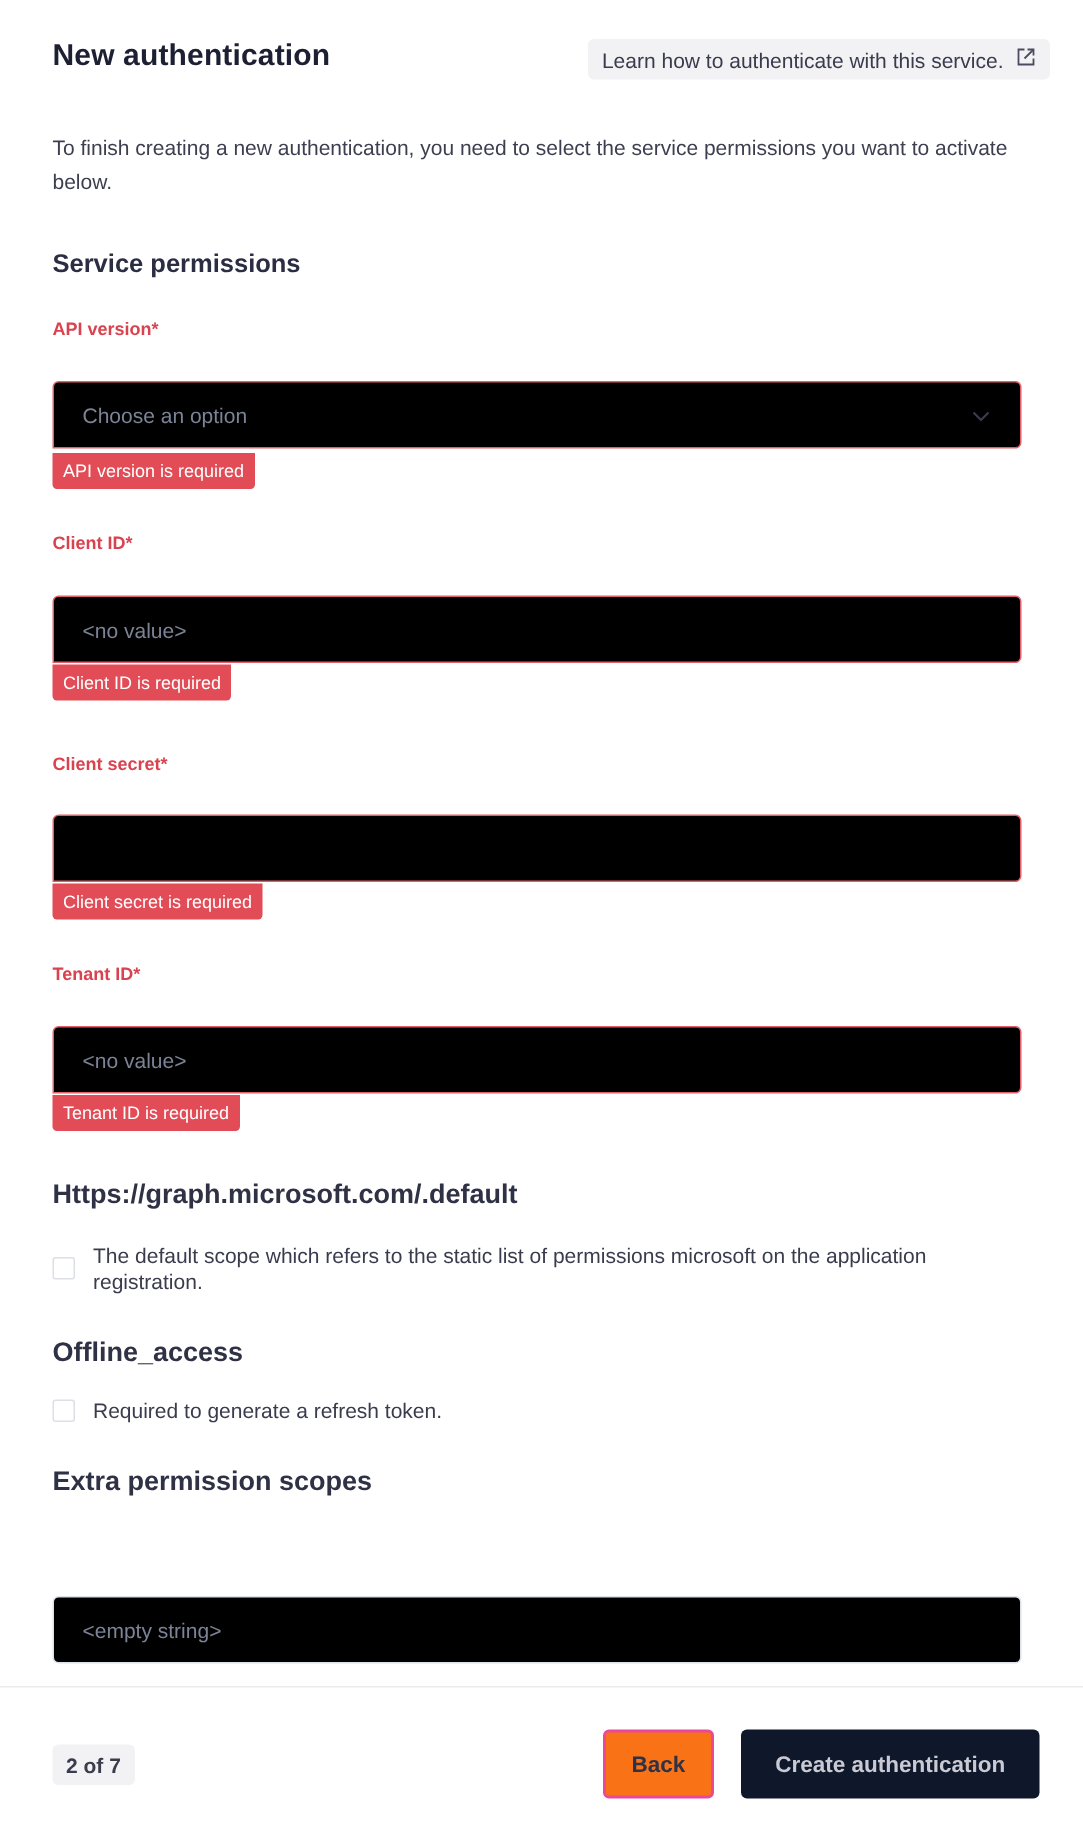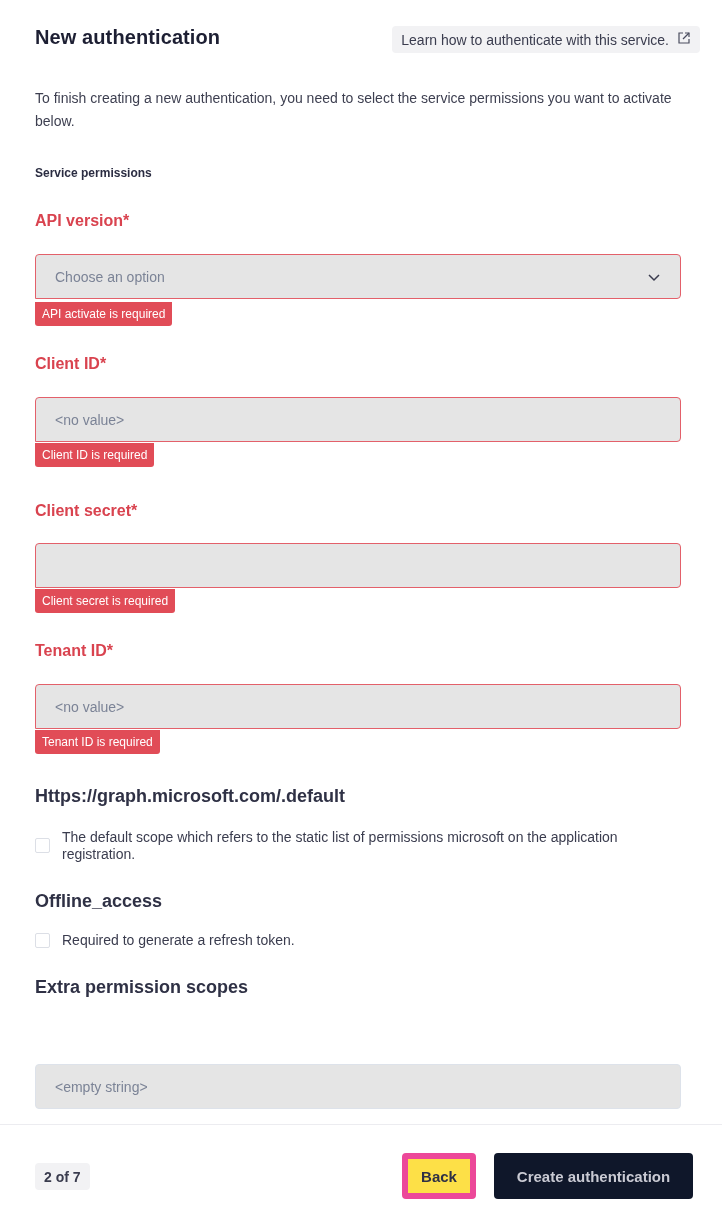--- a/index.html
+++ b/index.html
@@ -5,39 +5,39 @@
   * { box-sizing: border-box; margin: 0; padding: 0; }
   html, body { width: 722px; height: 1224px; background: #ffffff; overflow: hidden; }
   body { font-family: "Liberation Sans", "DejaVu Sans", sans-serif; color: #2b2d42; position: relative; }
 
   .header { position: absolute; left: 35px; top: 26px; right: 22px; height: 28px; text-decoration: underline; }
   .title { position: absolute; left: 0; top: 0; font-size: 20px; font-weight: bold; color: #1d1f33; letter-spacing: 0.1px; }
   .learn-link { position: absolute; right: 0; top: 0; height: 27px; background: #f2f2f4; border-radius: 4px; padding: 0 9px; font-size: 14px; color: #3a3c4e; display: flex; align-items: center; gap: 8px; cursor: pointer; justify-content: flex-end; }
   .learn-link svg { width: 14px; height: 14px; }
 
   .intro { position: absolute; left: 35px; top: 87px; width: 660px; font-size: 14px; line-height: 23px; color: #3d3f50; }
-  .section-title { position: absolute; left: 35px; top: 166px; font-size: 12px; font-weight: bold; color: #2b2d42; }
+  .section-title { position: absolute; left: 35px; top: 166px; font-size: 17px; font-weight: bold; color: #2b2d42; }
 
-  .field-label { position: absolute; left: 35px; font-size: 16px; font-weight: bold; color: #d9434f; }
+  .field-label { position: absolute; left: 35px; font-size: 12px; font-weight: bold; color: #d9434f; }
 
-  .input { position: absolute; left: 35px; width: 646px; height: 45px; border: 1px solid #e3606a; border-radius: 4px; background: #e5e5e5; display: flex; align-items: center; padding-left: 19px; font-size: 14px; color: #7b8396; }
+  .input { position: absolute; left: 35px; width: 646px; height: 45px; border: 1px solid #e3606a; border-radius: 4px; background: #000000; display: flex; align-items: center; padding-left: 19px; font-size: 14px; color: #7b8396; }
   .input.plain { border-color: #dde2ea; }
   .input.flat-bottom { border-bottom-left-radius: 0; }
   .chevron { position: absolute; right: 18px; top: 14px; width: 16px; height: 16px; }
 
   .error-tag { position: absolute; left: 35px; height: 24px; background: #e14c57; color: #ffffff; font-size: 12px; display: flex; align-items: center; padding: 0 7px; border-radius: 0 0 3px 3px; }
 
   .scope-title { position: absolute; left: 35px; font-size: 18px; font-weight: bold; color: #2f3145; }
   .checkbox-row { position: absolute; left: 35px; display: flex; align-items: flex-start; }
   .checkbox { width: 15px; height: 15px; border: 1px solid #dcdfe6; border-radius: 2px; background: #fff; flex: none; cursor: pointer; }
   .checkbox-label { margin-left: 12px; font-size: 14px; line-height: 17px; color: #3a3c4e; width: 600px; }
 
   .divider { position: absolute; left: 0; right: 0; top: 1124px; height: 1px; background: #ececf0; }
   .step-badge { position: absolute; left: 35px; top: 1163px; height: 27px; padding: 0 9px; background: #f2f2f4; border-radius: 4px; font-size: 14px; font-weight: bold; color: #3a3c4e; display: flex; align-items: center; }
-  .btn-back { position: absolute; left: 402px; top: 1153px; width: 74px; height: 46px; border: 6px solid #ec4899; border-radius: 4px; background: #fde047; font-size: 15px; font-weight: bold; color: #2f3145; display: flex; align-items: center; justify-content: center; cursor: pointer; }
+  .btn-back { position: absolute; left: 402px; top: 1153px; width: 74px; height: 46px; border: 2px solid #ec4899; border-radius: 4px; background: #f97316; font-size: 15px; font-weight: bold; color: #2f3145; display: flex; align-items: center; justify-content: center; cursor: pointer; }
   .btn-create { position: absolute; left: 494px; top: 1153px; width: 199px; height: 46px; border-radius: 4px; background: #0f172a; font-size: 15px; font-weight: bold; color: #c9cad3; display: flex; align-items: center; justify-content: center; }
 </style>
 </head>
 <body>
 
 <div class="header">
   <div class="title">New authentication</div>
   <div class="learn-link">
     <span>Learn how to authenticate with this service.</span>
     <span>
@@ -53,21 +53,21 @@
 <div class="intro">To finish creating a new authentication, you need to select the service permissions you want to activate below.</div>
 <div class="section-title">Service permissions</div>
 
 <div class="field-label" style="top:212px;">API version*</div>
 <div class="input flat-bottom" style="top:254px;">
   <span>Choose an option</span>
   <svg class="chevron" viewBox="0 0 16 16" fill="none" stroke="#3a3c4e" stroke-width="1.5">
     <path d="M3 6l5 5 5-5"></path>
   </svg>
 </div>
-<div class="error-tag" style="top:302px;">API activate is required</div>
+<div class="error-tag" style="top:302px;">API version is required</div>
 
 <div class="field-label" style="top:355px;">Client ID*</div>
 <div class="input flat-bottom" style="top:397px;">
   <span>&lt;no value&gt;</span>
 </div>
 <div class="error-tag" style="top:443px;">Client ID is required</div>
 
 <div class="field-label" style="top:502px;">Client secret*</div>
 <div class="input flat-bottom" style="top:543px;">
   <span></span>

